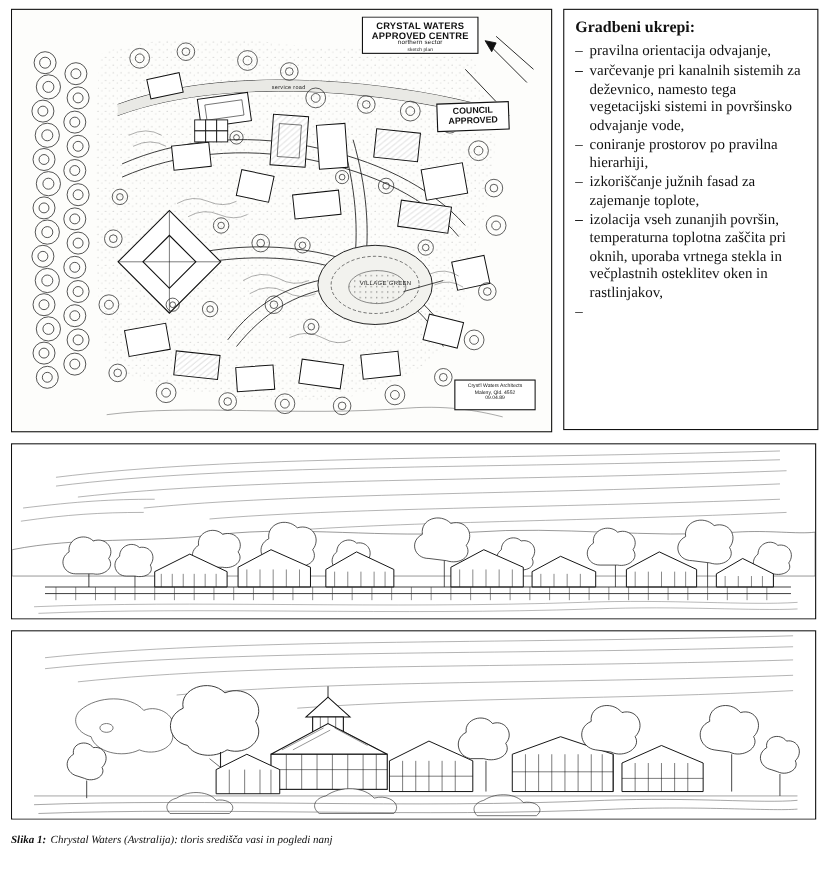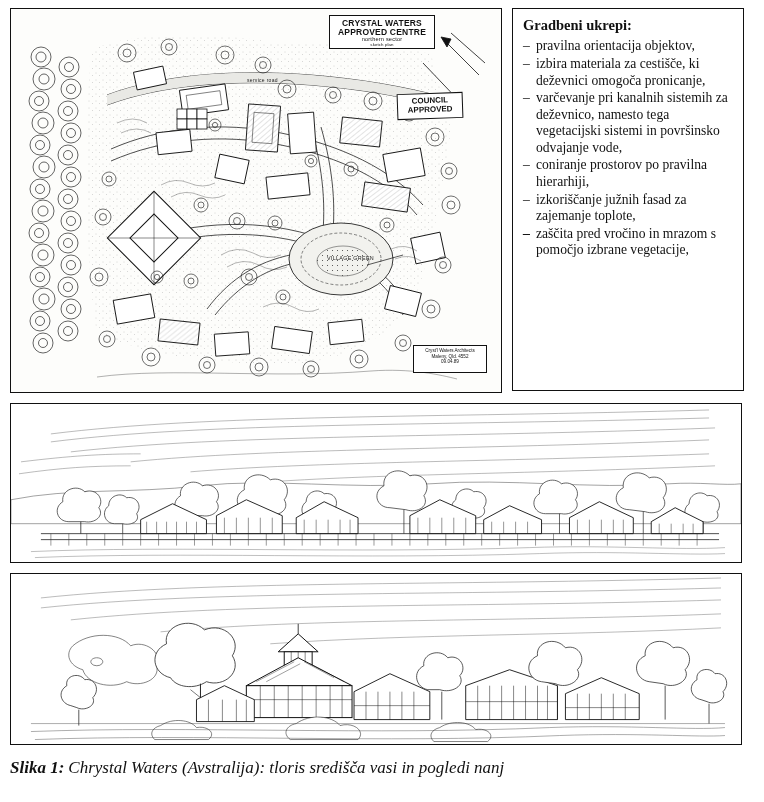--- a/index.html
+++ b/index.html
@@ -143,21 +143,21 @@
     margin-top: 10px;
     overflow: hidden;
   }
   .elev-1 { height: 160px; }
   .elev-2 { height: 172px; }
   .elev-svg { position: absolute; inset: 0; }
 
   
   .caption {
     margin-top: 12px;
-    font-size: 17px;
+    font-size: 10px;
     line-height: 1.3;
   }
   .caption .slika {
     font-weight: bold;
     font-style: italic;
     margin-right: 4px;
   }
   .caption .cap-text {
     font-style: italic;
   }
@@ -441,28 +441,28 @@
       <div class="creditbox" style="left:402px; top:336px; width:74px; height:28px;">
         <div>Cryst'l Waters Architects</div>
         <div>Maleny, Qld. 4552</div>
         <div>09.04.89</div>
       </div>
     </div>
 
     <div class="measures-box">
       <div class="measures-title">Gradbeni ukrepi:</div>
       <ul class="measures-list">
-        <li><span class="dash">–</span><span>pravilna orientacija objektov,</span></li>
-        <li><span class="dash">–</span><span>izbira materiala za cestišče, ki deževnici omogoča pronicanje,</span></li>
+        <li><span class="dash">–</span><span>pravilna orientacija odvajanje,</span></li>
+        <li><span class="dash">–</span></li>
         <li><span class="dash">–</span><span>varčevanje pri kanalnih sistemih za deževnico, namesto tega vegetacijski sistemi in površinsko odvajanje vode,</span></li>
         <li><span class="dash">–</span><span>coniranje prostorov po pravilna hierarhiji,</span></li>
         <li><span class="dash">–</span><span>izkoriščanje južnih fasad za zajemanje toplote,</span></li>
         <li><span class="dash">–</span></li>
+        <li><span class="dash">–</span><span>izolacija vseh zunanjih površin, temperaturna toplotna zaščita pri oknih, uporaba vrtnega stekla in večplastnih osteklitev oken in rastlinjakov,</span></li>
         <li><span class="dash">–</span></li>
-        <li><span class="dash">–</span><span>zaščita pred vročino in mrazom s pomočjo izbrane vegetacije,</span></li>
       </ul>
     </div>
   </div>
 
   <div class="elev-box elev-1">
     <svg class="elev-svg" viewBox="0 0 732 160" preserveAspectRatio="none">
       <rect x="0" y="0" width="732" height="160" fill="#fff"></rect>
 
       <g stroke="#333" stroke-width="0.45" fill="none" opacity="0.75">
         <path d="M40,30 C200,10 420,14 700,6"></path>

